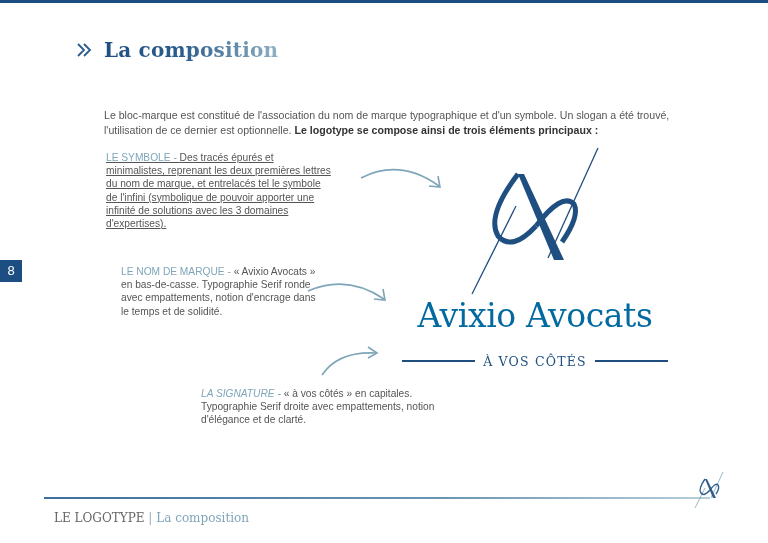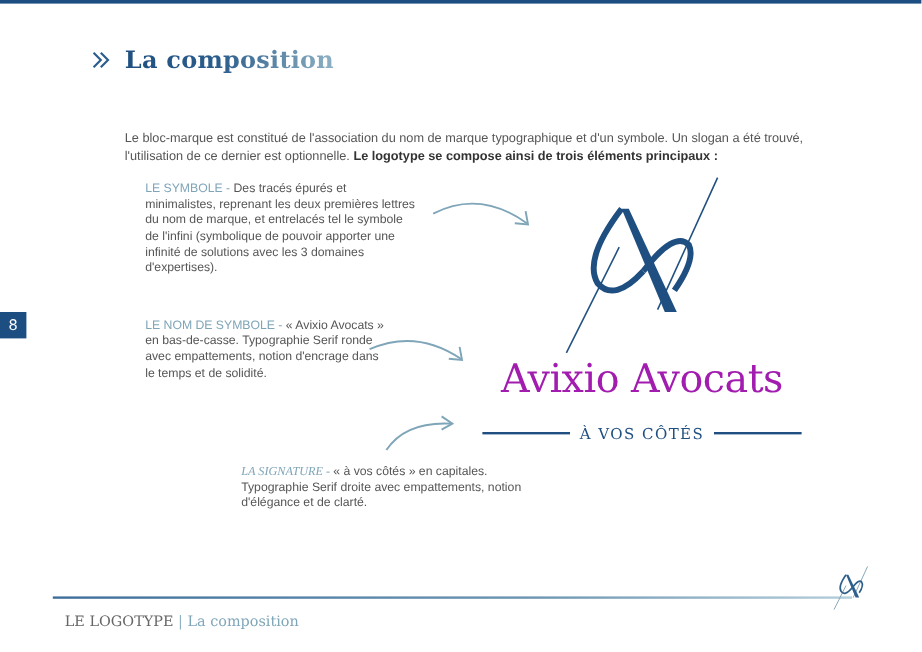--- a/index.html
+++ b/index.html
@@ -15,34 +15,34 @@
       background: linear-gradient(90deg, #1e4f80 0%, #2b5d8c 45%, #8eb1c3 100%);
       -webkit-background-clip: text; background-clip: text; color: transparent;
       letter-spacing: 0.2px;
     }
 
     .intro { position: absolute; left: 104px; top: 84px; width: 580px; font-size: 10.6px; line-height: 14.5px; color: #555; margin-top: 24px; }
     .intro b { color: #333; font-weight: bold; }
 
     .block { position: absolute; font-size: 10.2px; line-height: 13.2px; color: #555; }
     .block .lbl { color: #7fa5b8; }
-    .block.symbol { left: 121px; top: 151px; width: 225px; }
+    .block.symbol { left: 106px; top: 151px; width: 225px; text-decoration: underline; }
     .block.brand { left: 121px; top: 265px; width: 200px; }
     .block.sig { left: 201px; top: 387px; width: 245px; }
-    .block.sig .lbl { font-style: italic; font-family: Liberation Serif, serif; }
+    .block.sig .lbl { font-style: italic; }
 
     .page-num { position: absolute; left: 0; top: 260px; width: 22px; height: 22px; background: #1d4e82; color: #fff; font-size: 13px; text-align: center; line-height: 22px; }
 
     .arrow { position: absolute; }
 
     .logo-symbol { position: absolute; left: 466px; top: 146px; width: 140px; height: 150px; }
 
     .logo-name {
       position: absolute; left: 401px; top: 296px; width: 268px; text-align: center;
-      font-family: "DejaVu Serif", serif; font-size: 33px; color: #a21caf; letter-spacing: -0.4px; line-height: 40px;
+      font-family: "DejaVu Serif", serif; font-size: 33px; color: #0369a1; letter-spacing: -0.4px; line-height: 40px;
     }
     .logo-tagline { position: absolute; left: 402px; top: 352px; width: 266px; height: 18px; display: flex; align-items: center; }
     .logo-tagline .line { flex: 1; height: 1.2px; background: #1f4f80; }
     .logo-tagline .txt { font-family: "DejaVu Serif", serif; font-size: 12.5px; color: #1f4f80; padding: 0 8px; letter-spacing: 1.2px; }
 
     .footer-line { position: absolute; left: 44px; top: 497px; width: 666px; height: 1.5px; background: linear-gradient(90deg, #3e6f9b 0%, #6c95b2 60%, #b6cfdb 100%); }
     .footer-symbol { position: absolute; left: 693px; top: 470px; width: 32px; height: 40px; }
     .footer-text { position: absolute; left: 54px; top: 511px; font-family: "DejaVu Serif", serif; font-size: 12px; }
     .footer-text .sect { color: #666; }
     .footer-text .sep { color: #8eb1c3; }
@@ -61,21 +61,21 @@
   <h1 class="title">La composition</h1>
 </div>
 
 <p class="intro"><span>Le bloc-marque est constitué de l'association du nom de marque typographique et d'un symbole. Un slogan a été trouvé, l'utilisation de ce dernier est optionnelle. </span><b>Le logotype se compose ainsi de trois éléments principaux :</b></p>
 
 <div class="block symbol">
   <span class="lbl">LE SYMBOLE - </span><span>Des tracés épurés et minimalistes, reprenant les deux premières lettres du nom de marque, et entrelacés tel le symbole de l'infini (symbolique de pouvoir apporter une infinité de solutions avec les 3 domaines d'expertises).</span>
 </div>
 
 <div class="block brand">
-  <span class="lbl">LE NOM DE SYMBOLE - </span><span>« Avixio Avocats » en bas-de-casse. Typographie Serif ronde avec empattements, notion d'encrage dans le temps et de solidité.</span>
+  <span class="lbl">LE NOM DE MARQUE - </span><span>« Avixio Avocats » en bas-de-casse. Typographie Serif ronde avec empattements, notion d'encrage dans le temps et de solidité.</span>
 </div>
 
 <div class="block sig">
   <span class="lbl">LA SIGNATURE - </span><span>« à vos côtés » en capitales. Typographie Serif droite avec empattements, notion d'élégance et de clarté.</span>
 </div>
 
 <div class="page-num">8</div>
 
 <svg class="arrow" style="left:355px;top:160px;" width="95" height="35" viewBox="0 0 95 35">
   <path d="M6,18 Q45,-2 84,26" fill="none" stroke="#7fa5b8" stroke-width="1.6"></path>

